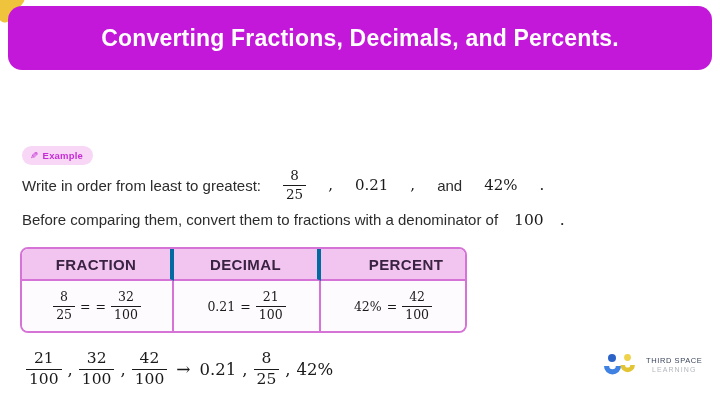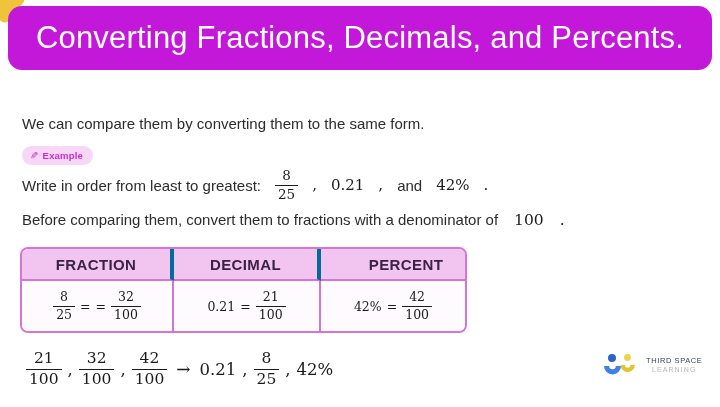--- a/index.html
+++ b/index.html
@@ -14,21 +14,21 @@
     position:absolute;left:-14px;top:-16px;width:34px;height:34px;
     background:#f0c33c;border-radius:6px;transform:rotate(38deg);z-index:1;
   }
 
   .title-bar{
     position:absolute;left:8px;top:6px;width:704px;height:64px;
     background:#c318d9;border-radius:14px;z-index:2;
     display:flex;align-items:center;justify-content:center;
   }
   .title-bar h1{
-    margin:0;color:#ffffff;font-size:31px;font-weight:normal;letter-spacing:.2px;
+    margin:0;color:#ffffff;font-size:23px;font-weight:bold;letter-spacing:.2px;
   }
 
   .intro{position:absolute;left:22px;font-size:15px;color:#2c2c2c;z-index:2;}
   .intro b{color:#1f1f1f;}
   .intro-line1{top:88px;}
   .intro-line2{top:115px;}
 
   .badge{
     position:absolute;left:22px;top:146px;z-index:2;
     background:#f8d7f6;color:#c62cd6;border-radius:10px;
@@ -41,21 +41,21 @@
 
   .frac{
     display:inline-block;vertical-align:middle;text-align:center;
     font-family:"DejaVu Serif", serif;color:#1a1a1a;line-height:1;
   }
   .frac .num{display:block;padding:0 3px 2px;border-bottom:1.4px solid #1a1a1a;white-space:nowrap;}
   .frac .den{display:block;padding:2px 3px 0;white-space:nowrap;}
 
   .question{
     position:absolute;left:22px;top:165px;height:40px;z-index:2;
-    display:flex;align-items:center;gap:14px;font-size:15px;color:#2c2c2c;
+    display:flex;align-items:center;gap:22px;font-size:15px;color:#2c2c2c;
   }
   .question .frac{font-size:13.5px;}
   .question .serif{font-size:15px;}
 
   .instruction{
     position:absolute;left:22px;top:211px;z-index:2;font-size:15px;color:#2c2c2c;
     display:flex;align-items:baseline;gap:16px;
   }
   .instruction .serif{font-size:15.5px;}
 
@@ -99,21 +99,20 @@
 <body>
 
 <div class="canvas">
 
   <div class="corner-accent"></div>
 
   <header class="title-bar">
     <h1>Converting Fractions, Decimals, and Percents.</h1>
   </header>
 
-  <div class="intro intro-line2">We can compare them by converting them to the same form.</div>
 
   <div class="badge">
     <span class="badge-icon">✎</span>
     <span>Example</span>
   </div>
 
   <div class="question">
     <span>Write in order from least to greatest:</span>
     <span class="frac">
       <span class="num">8</span>

